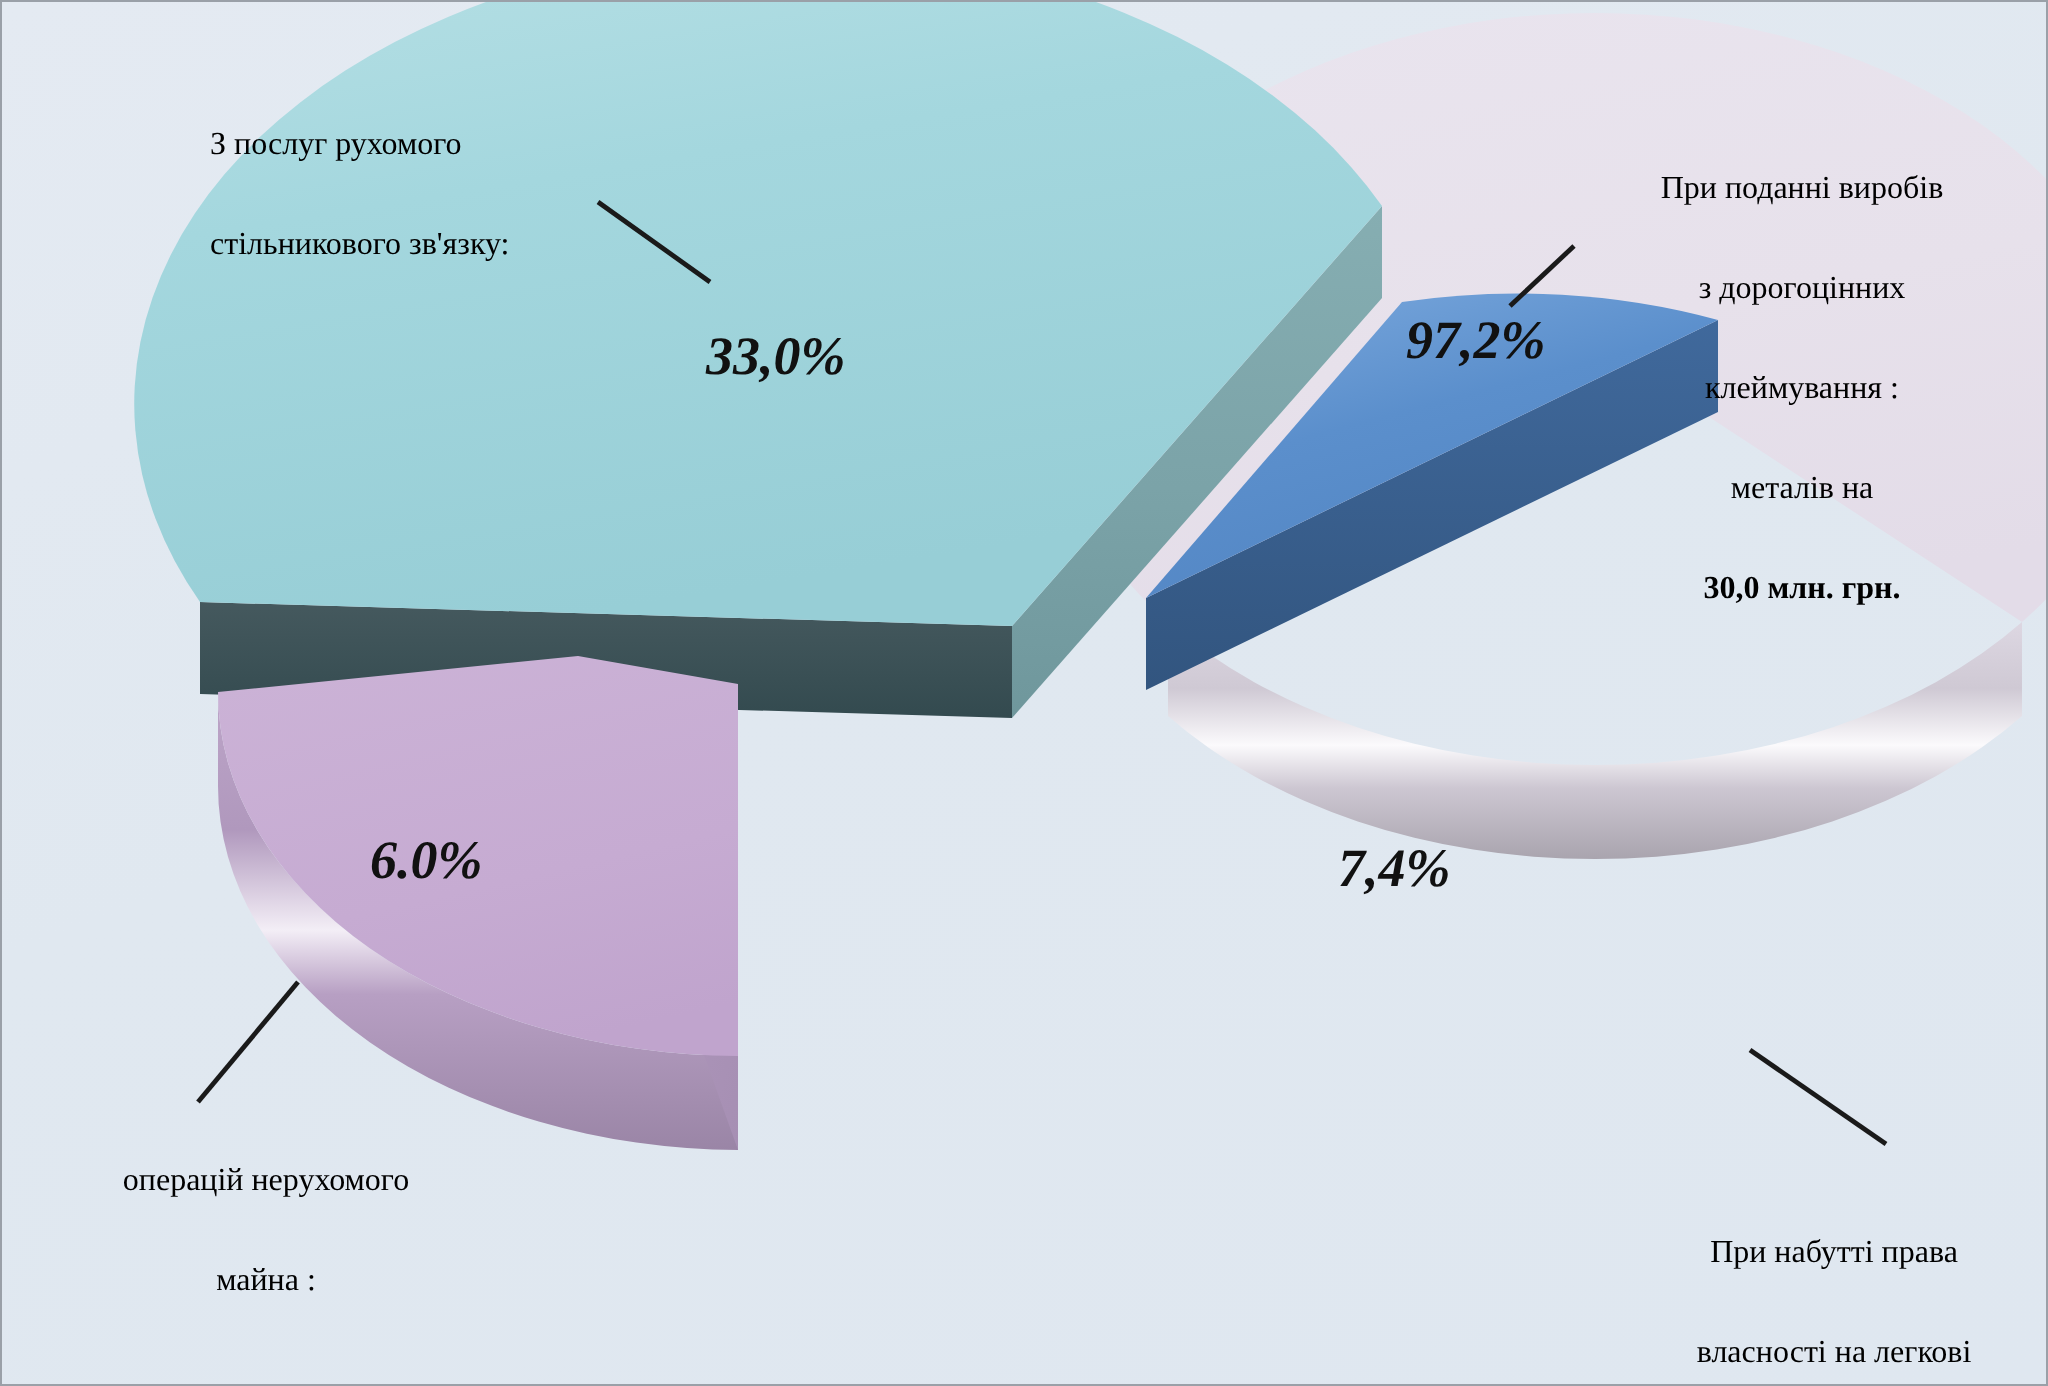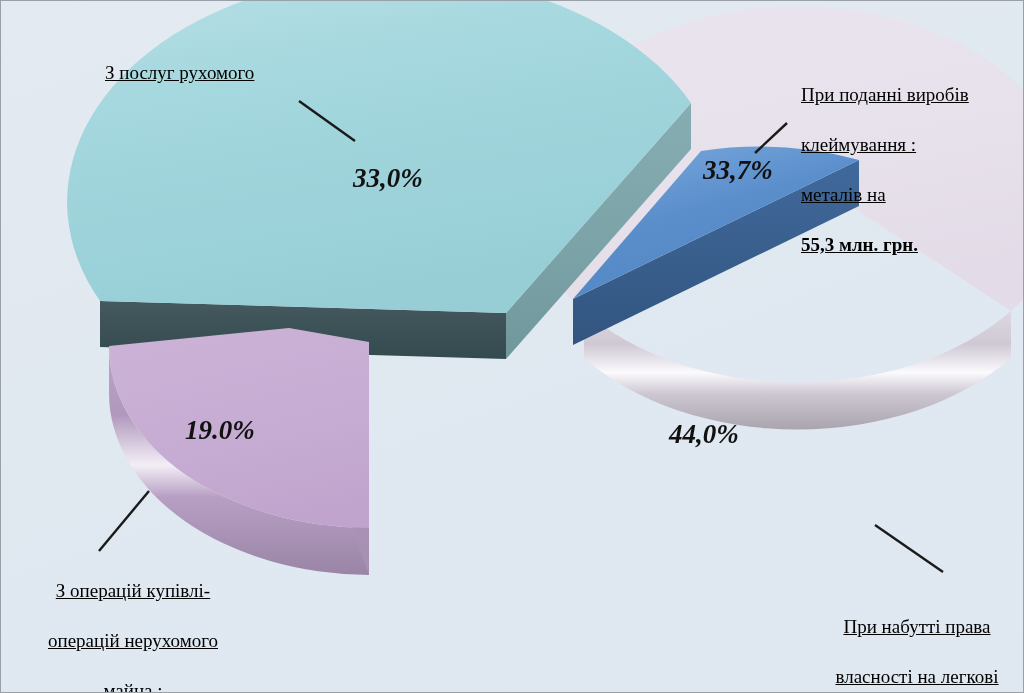--- a/index.html
+++ b/index.html
@@ -21,30 +21,29 @@
     position: absolute;
     left: 0;
     top: 0;
     width: 1024px;
     height: 693px;
   }
   .callout {
     position: absolute;
     color: #000000;
     font-family: "Liberation Serif", "DejaVu Serif", serif;
-    font-size: 19px;
+    font-size: 16px;
     line-height: 25px;
     white-space: pre-line;
-    text-decoration: underline;
   }
   .callout .val {
     font-weight: bold;
   }
   .callout-tl { left: 104px; top: 34px;  text-align: left; }
-  .callout-tr { left: 800px; top: 56px;  text-align: left; width: 200px; }
+  .callout-tr { left: 800px; top: 56px;  text-align: center; width: 200px; }
   .callout-bl { left: 18px;  top: 552px; text-align: center; width: 228px; }
   .callout-br { left: 820px; top: 588px; text-align: center; width: 192px; }
 
   .pct {
     position: absolute;
     font-family: "Liberation Serif", "DejaVu Serif", serif;
     font-style: italic;
     font-weight: bold;
     font-size: 27px;
     color: #111111;
@@ -190,37 +189,38 @@
            Z"></path>
     </g>
 
     <line x1="298" y1="100" x2="354" y2="140" stroke="#1a1a1a" stroke-width="2.4"></line>
     <line x1="786" y1="122" x2="754" y2="152" stroke="#1a1a1a" stroke-width="2.4"></line>
     <line x1="98" y1="550" x2="148" y2="490" stroke="#1a1a1a" stroke-width="2.4"></line>
     <line x1="942" y1="571" x2="874" y2="524" stroke="#1a1a1a" stroke-width="2.4"></line>
   </svg>
 
   <div class="pct pct-teal">33,0%</div>
-  <div class="pct pct-blue">33,7%</div>
-  <div class="pct pct-purple">19.0%</div>
-  <div class="pct pct-white">44,0%</div>
+  <div class="pct pct-blue">97,2%</div>
+  <div class="pct pct-purple">6.0%</div>
+  <div class="pct pct-white">7,4%</div>
 
   <div class="callout callout-tl">
     <div>З послуг рухомого</div>
+    <div>стільникового зв'язку:</div>
   </div>
 
   <div class="callout callout-tr">
     <div>При поданні виробів</div>
+    <div>з дорогоцінних</div>
     <div>клеймування :</div>
     <div>металів на</div>
-    <div class="val">55,3 млн. грн.</div>
+    <div class="val">30,0 млн. грн.</div>
   </div>
 
   <div class="callout callout-bl">
-    <div>З операцій купівлі-</div>
     <div>операцій нерухомого</div>
     <div>майна :</div>
     
   </div>
 
   <div class="callout callout-br">
     <div>При набутті права</div>
     <div>власності на легкові</div>
     
     

